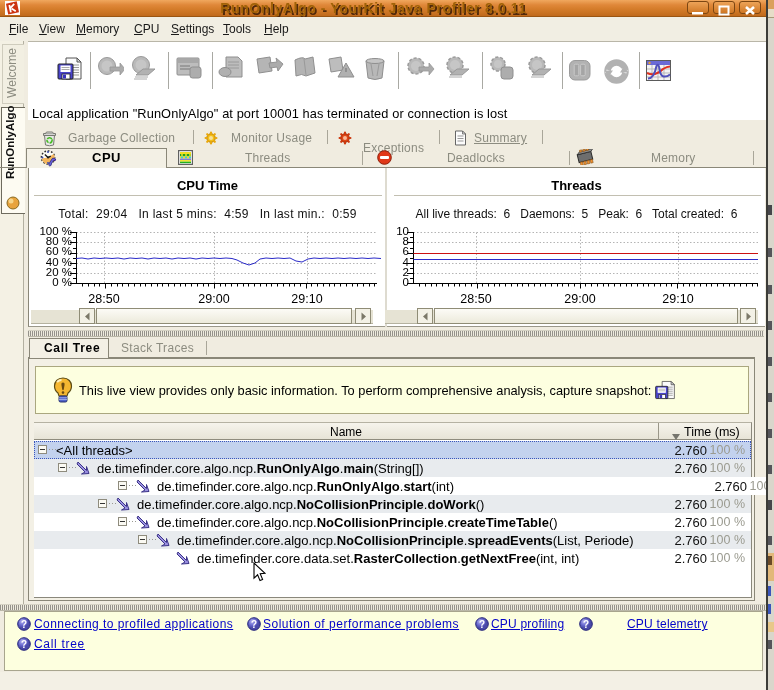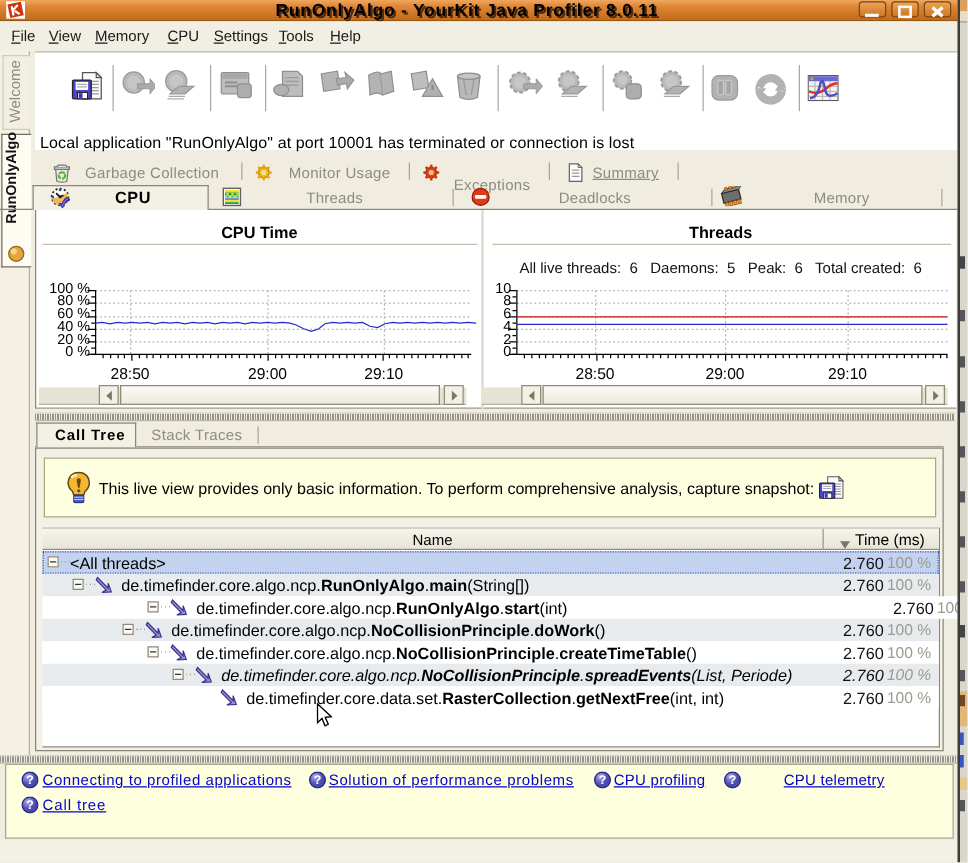--- a/index.html
+++ b/index.html
@@ -5,21 +5,21 @@
 * { margin:0; padding:0; box-sizing:border-box; }
 html,body { width:774px; height:690px; overflow:hidden; }
 body { font-family:"Liberation Sans", sans-serif; background:#f0ece0; position:relative; }
 .abs { position:absolute; }
 .u { text-decoration:underline; }
 
 #titlebar { left:0; top:0; width:766px; height:17px;
   background:linear-gradient(#f0a85e 0%, #e0883a 30%, #d57d2b 55%, #c06a1c 100%);
   border-bottom:1px solid #9a5512; }
 #title-text { left:21px; top:1px; width:705px; height:15px; text-align:center;
-  font-size:14px; font-weight:bold; color:#000000; line-height:15px; letter-spacing:0.6px; text-shadow:1.6px 1.6px 0 #50290a;}
+  font-size:14px; font-weight:bold; color:#a16207; line-height:15px; letter-spacing:0.6px; text-shadow:1.6px 1.6px 0 #50290a;}
 .winbtn { top:1px; width:22px; height:13px; border:1px solid #7c4612; border-radius:3px;
   background:linear-gradient(#eda358, #cf7724); color:#fff; text-align:center; }
 
 #menubar { left:0; top:17px; width:766px; height:24px; background:#f1eee3; font-size:12px; color:#1a1a1a; }
 .mi { position:absolute; top:5px; }
 .mi span { text-decoration:underline; }
 
 #leftstrip { left:0; top:41px; width:24px; height:564px; background:#f4f1e4; border-right:1px solid #b3b0a1; }
 .vtab-text { transform:rotate(-90deg); transform-origin:center; white-space:nowrap; font-size:12px; }
 
@@ -304,20 +304,21 @@
       </svg></div>
  <div class="abs graytxtxt" style="left:651px;top:4px;letter-spacing:0.2px;color:#8c8c80;">Memory</div>
  <div class="abs seg-sep" style="left:753px;top:4px;"></div>
 </div>
 
 <div id="charts" class="abs" style="left:28px;top:168px;width:737px;height:159px;background:#ffffff;border-left:1px solid #8a8778;border-bottom:1px solid #9a978a;">
  <div class="abs" style="left:356px;top:0;width:2px;height:159px;background:#dedbd0;"></div>
 
  <div class="abs" style="left:5px;top:10px;width:347px;height:15px;text-align:center;font-size:13px;font-weight:bold;">CPU Time</div>
  <div class="abs" style="left:5px;top:27px;width:348px;height:1px;background:#c2bfb1;"></div>
+ <div class="abs" style="left:5px;top:39px;width:347px;text-align:center;font-size:12px;letter-spacing:0.3px;color:#111;">Total:&nbsp; 29:04&nbsp;&nbsp; In last 5 mins:&nbsp; 4:59&nbsp;&nbsp; In last min.:&nbsp; 0:59</div>
  <svg class="abs" style="left:0;top:56px;" width="356" height="80" viewBox="0 0 356 80">
   <g stroke="#b4b4b4" stroke-width="1" stroke-dasharray="1.5 2">
         <path d="M47.5 8.5 H348 M47.5 18.5 H348 M47.5 29.5 H348 M47.5 39.5 H348 M47.5 49.5 H348"></path>
         <path d="M75.5 8.5 V59 M185.5 8.5 V59 M278.5 8.5 V59"></path>
       </g>
   <path d="M47.5 8 V59.5 M44 59.5 H348" stroke="#000" stroke-width="1"></path>
   <g stroke="#000" stroke-width="1">
         <path d="M41 8.5 h6 M41 18.5 h6 M41 29.5 h6 M41 39.5 h6 M41 49.5 h6 M41 59.5 h6 M44 13.5 h3 M44 24.5 h3 M44 34.5 h3 M44 44.5 h3 M44 54.5 h3"></path>
       </g>
   <g stroke="#000" stroke-width="1">
@@ -460,21 +461,21 @@
  <div class="trow" style="top:154px;background:#ffffff;">
    <div class="exp" style="left:84px;"></div>
    <div style="position:absolute;left:95px;top:8px;width:7px;height:1px;background-image:repeating-linear-gradient(90deg,#9a9a92 0 1px,transparent 1px 3px);"></div>
    <div class="aicon" style="left:102px;"><svg width="14" height="14" viewBox="0 0 14 14">
           <path d="M2 1 L10.5 9.5 L10.5 5.5 L13 12.5 L5.5 13 L9 11 L1 3 Z" fill="#9a90e0" stroke="#3c3488" stroke-width="1"></path>
         </svg></div>
    <div class="tlabel" style="left:123px;">de.timefinder.core.algo.ncp.<b>NoCollisionPrinciple</b>.<b>createTimeTable</b>()</div>
    <div class="val" style="left:613px;">2.760</div>
       <div class="pct" style="left:671px;">100 %</div>
  </div>
- <div class="trow" style="top:172px;background:#e8ebee;font-style:italic;">
+ <div class="trow" style="top:172px;background:#e8ebee;">
    <div class="exp" style="left:104px;"></div>
    <div style="position:absolute;left:115px;top:8px;width:7px;height:1px;background-image:repeating-linear-gradient(90deg,#9a9a92 0 1px,transparent 1px 3px);"></div>
    <div class="aicon" style="left:122px;"><svg width="14" height="14" viewBox="0 0 14 14">
           <path d="M2 1 L10.5 9.5 L10.5 5.5 L13 12.5 L5.5 13 L9 11 L1 3 Z" fill="#9a90e0" stroke="#3c3488" stroke-width="1"></path>
         </svg></div>
    <div class="tlabel" style="left:143px;">de.timefinder.core.algo.ncp.<b>NoCollisionPrinciple</b>.<b>spreadEvents</b>(List, Periode)</div>
    <div class="val" style="left:613px;">2.760</div>
       <div class="pct" style="left:671px;">100 %</div>
  </div>
  <div class="trow" style="top:190px;background:#ffffff;">

